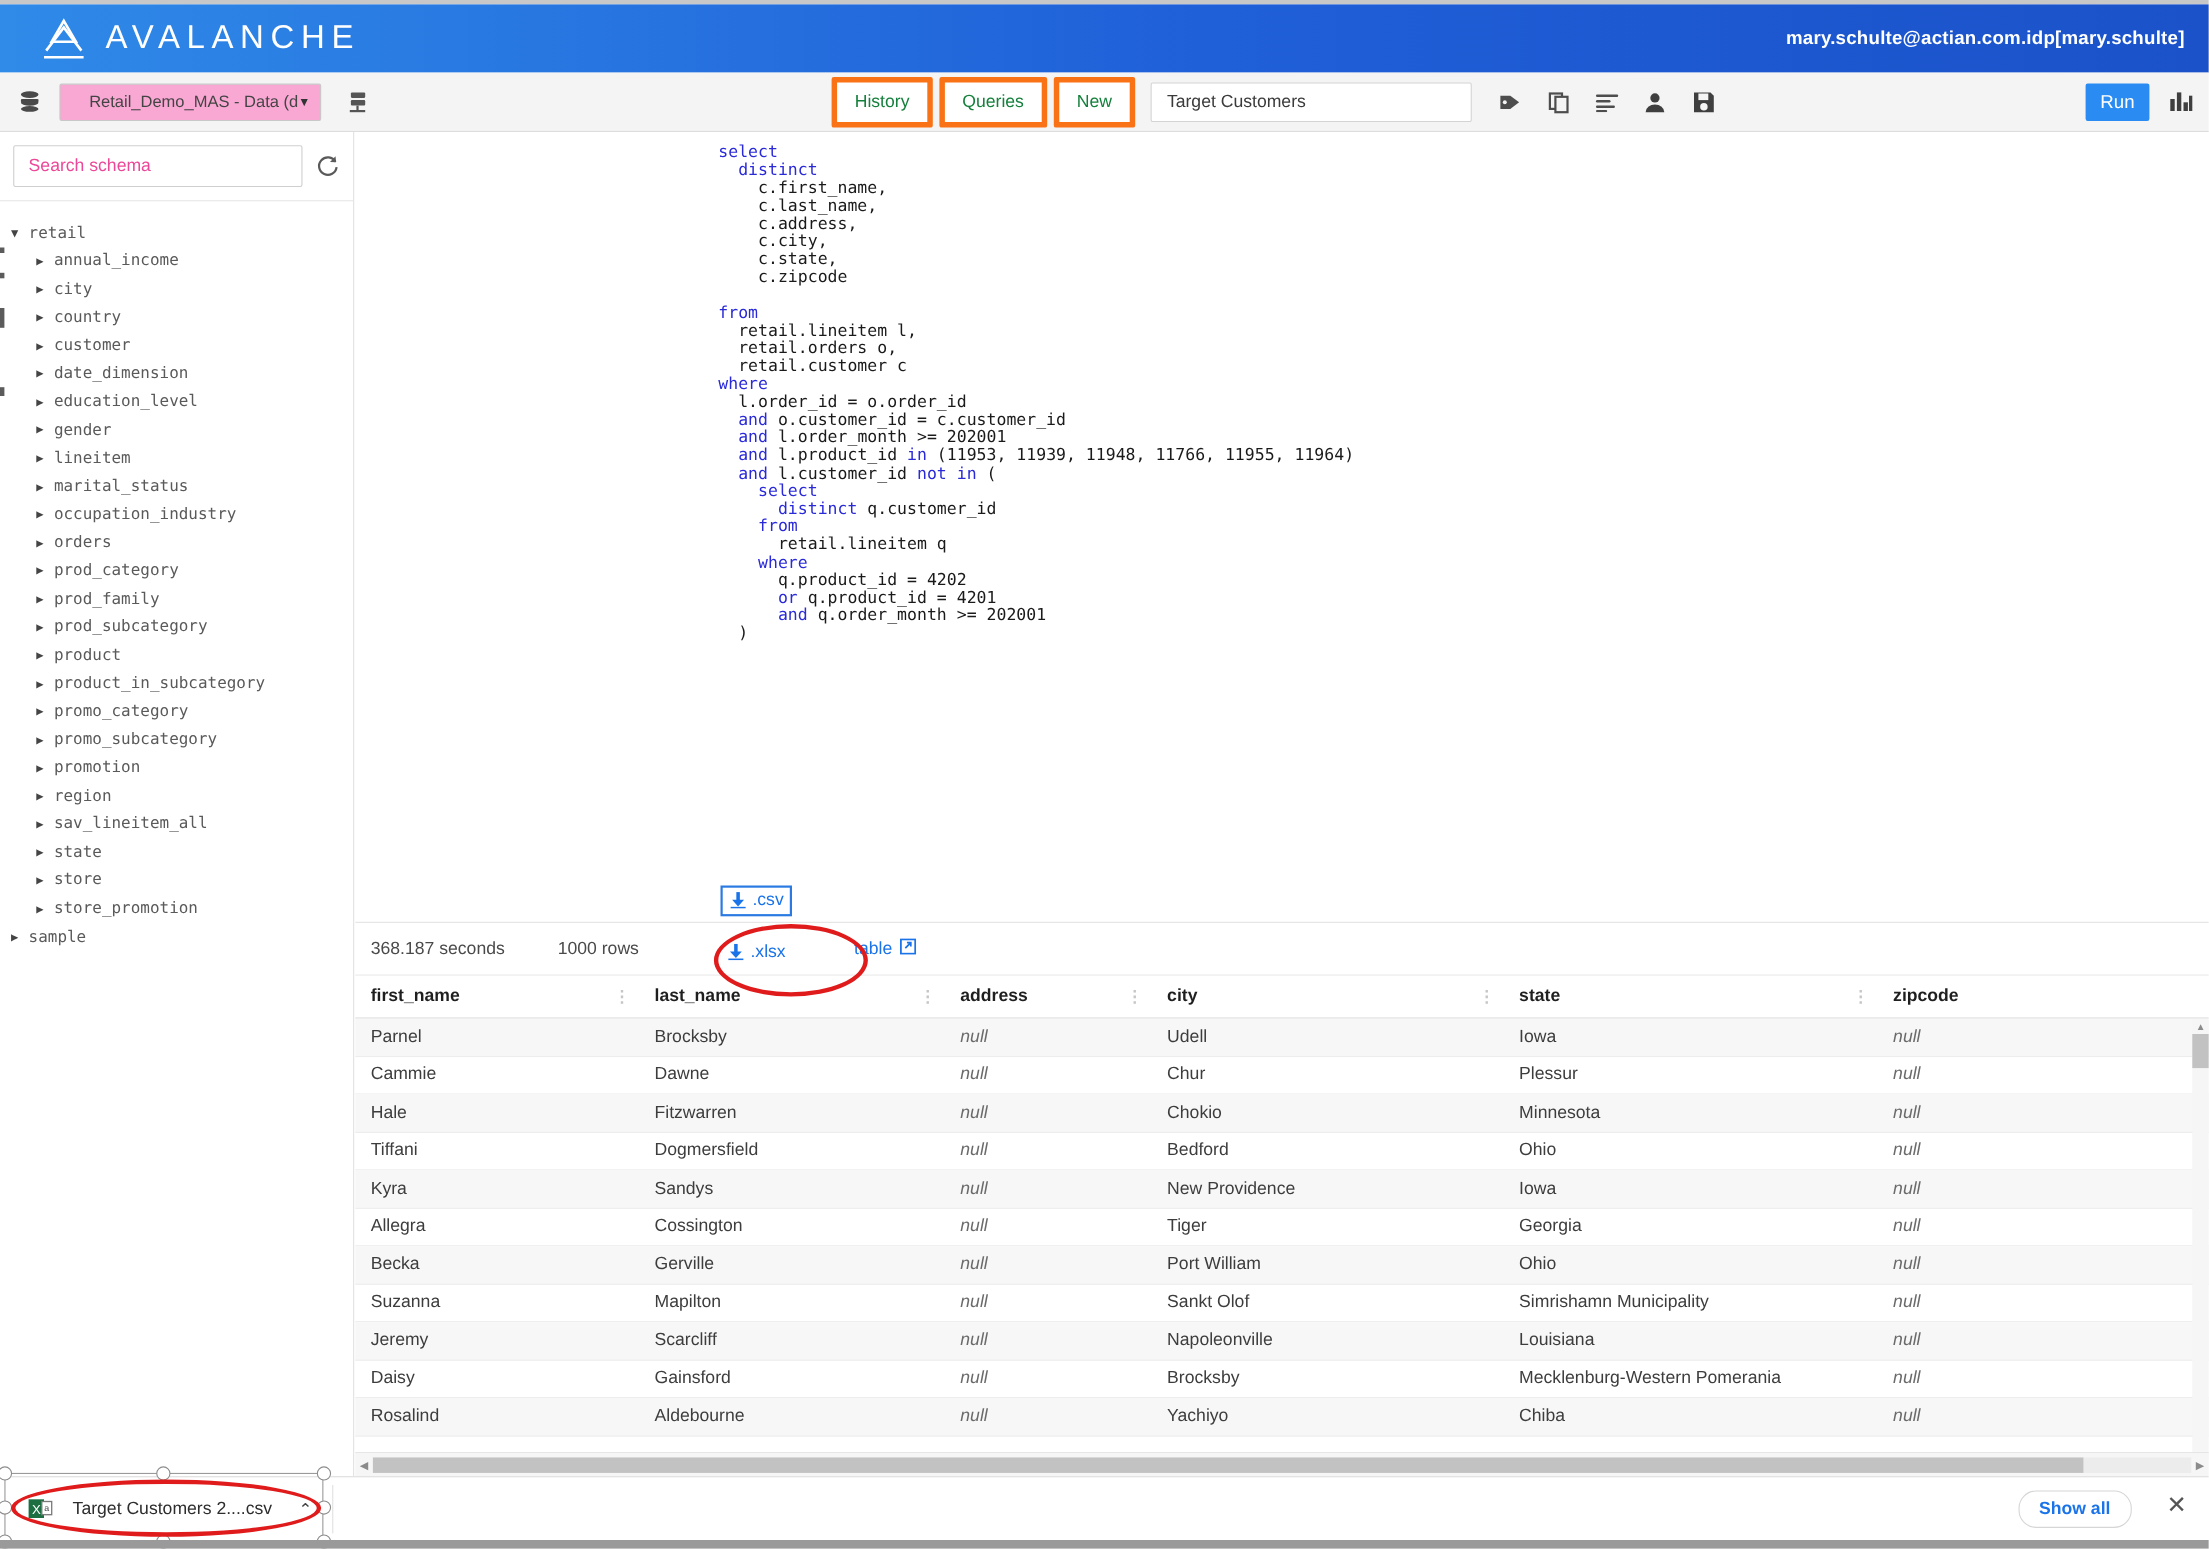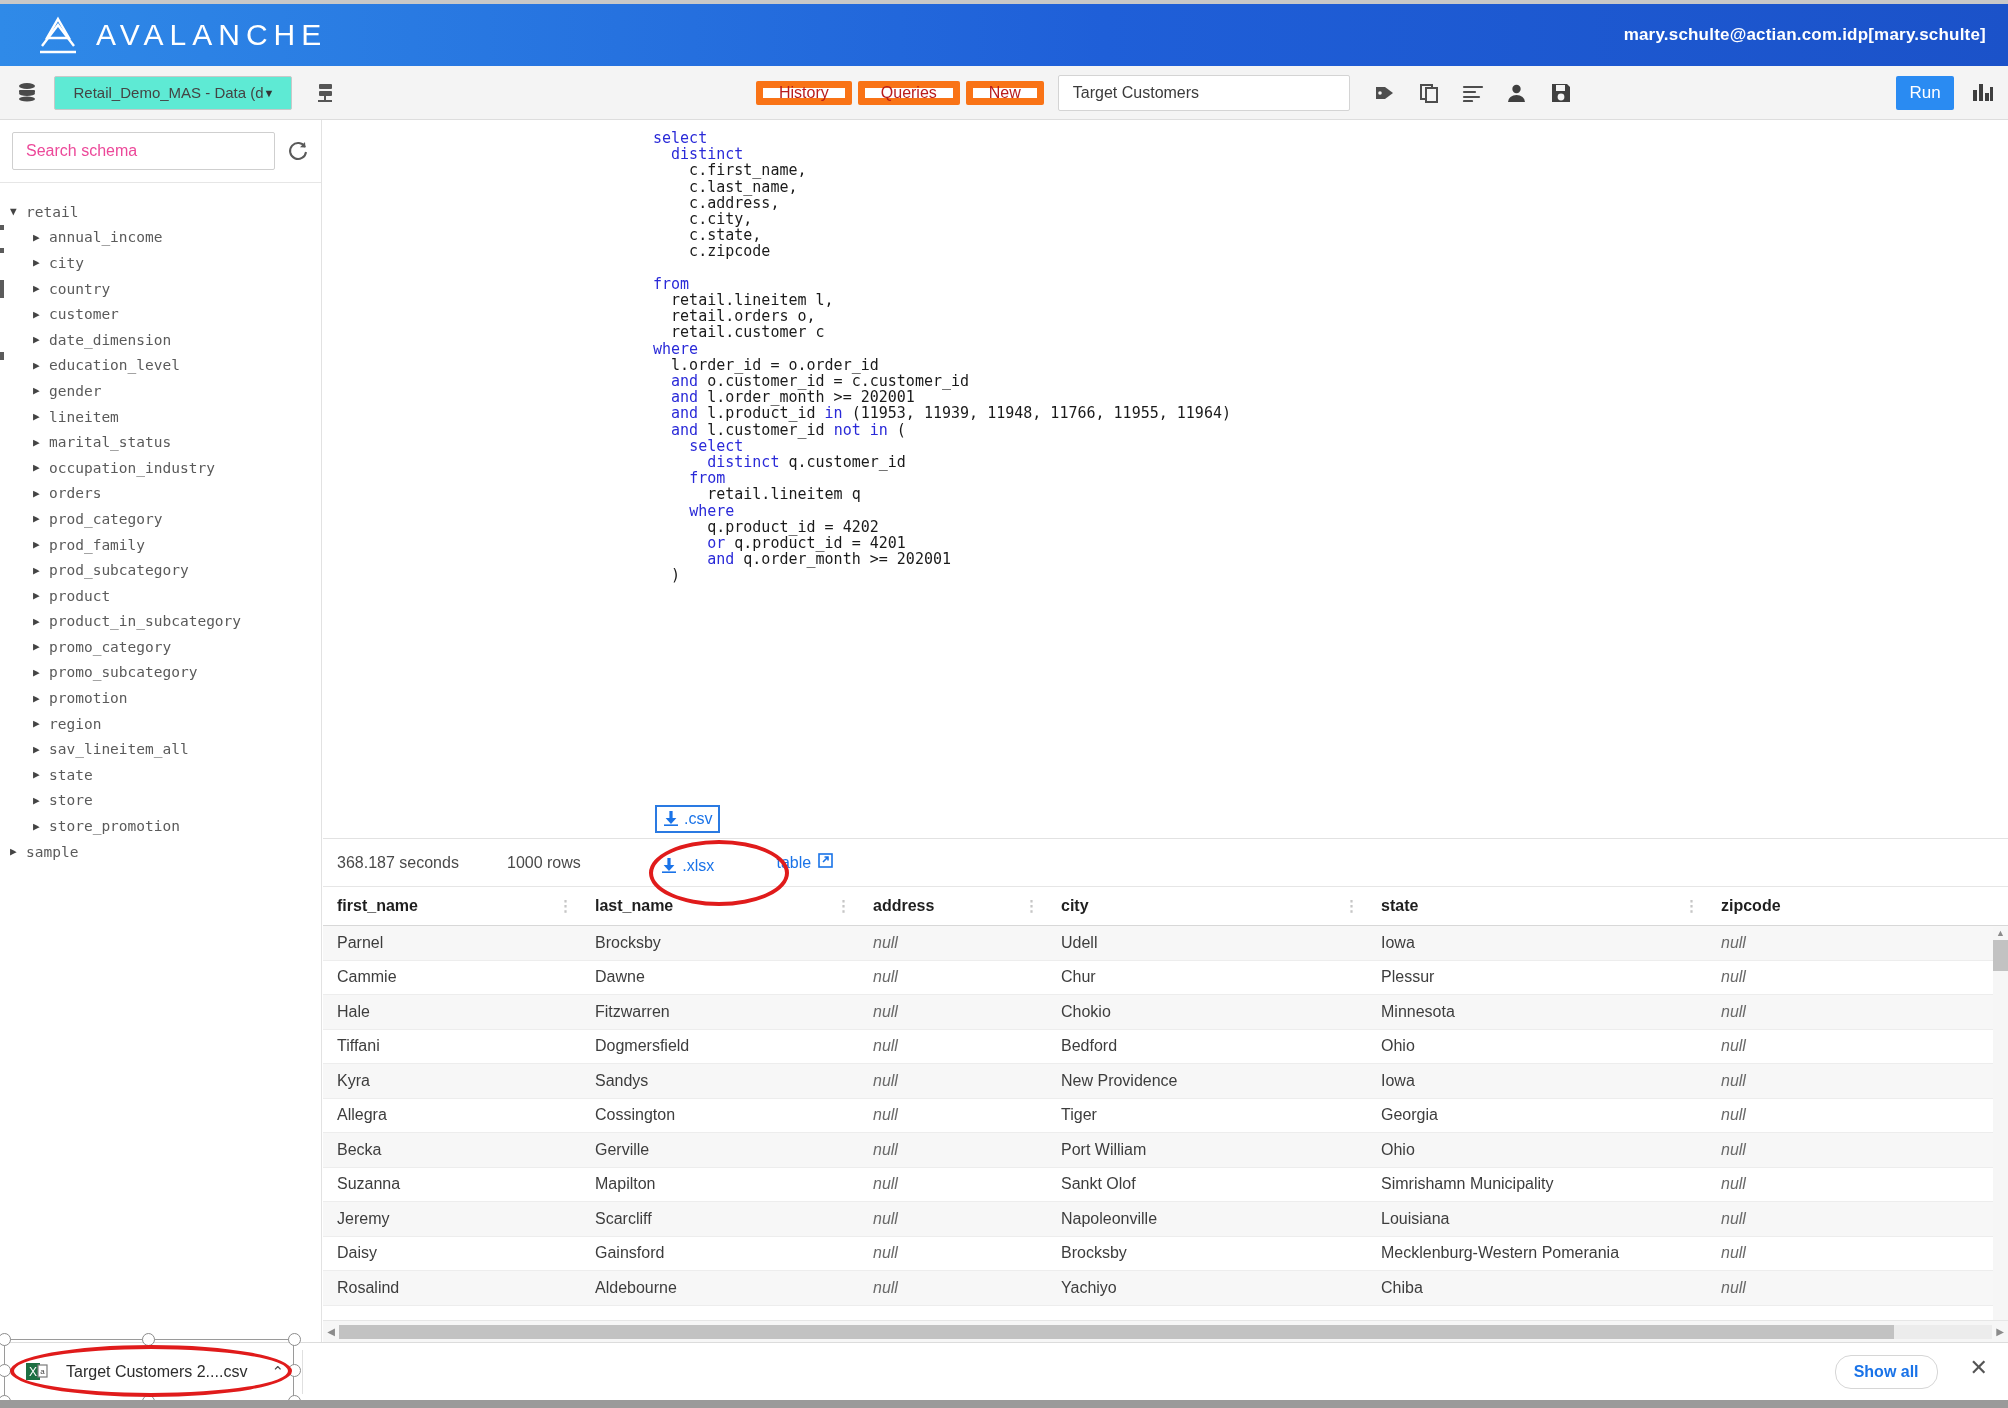--- a/index.html
+++ b/index.html
@@ -26,36 +26,36 @@
   .brand-user { color: #ffffff; font-size: 17px; font-weight: bold; letter-spacing: .2px; }
 
   
   .toolbar {
     position: absolute; left: 0; top: 66px; width: 2008px; height: 54px;
     background: #f4f4f4; border-bottom: 1px solid #dddddd;
     display: flex; align-items: center;
   }
   .tb-db-icon { margin-left: 14px; width: 26px; display: flex; justify-content: center; }
   .dbselect {
-    margin-left: 14px; width: 238px; height: 34px; background: #5eead4;
+    margin-left: 14px; width: 238px; height: 34px; background: #f9a8d4;
     border: 1px solid #c8c8c8; border-radius: 2px;
-    display: flex; align-items: center; justify-content: center;
+    display: flex; align-items: center; justify-content: flex-end;
     padding: 0 9px 0 11px; font-size: 15px; color: #444;
   }
   .dbselect .caret { font-size: 11px; color: #333; }
   .tb-server-icon { margin-left: 20px; width: 26px; display: flex; justify-content: center; }
 
   .tb-center {
     position: absolute; left: 756px; top: 0; height: 54px;
     display: flex; align-items: center;
   }
   .tb-btn {
-    height: 24px; background: #ffffff; border: 7px solid #f97316;
+    height: 46px; background: #ffffff; border: 5px solid #f97316;
     display: flex; align-items: center; padding: 0 16px;
-    font-size: 16px; color: #b91c1c; margin-right: 6px; border-radius: 2px;
+    font-size: 16px; color: #15803d; margin-right: 6px; border-radius: 2px;
   }
   .qname {
     margin-left: 8px; width: 292px; height: 36px; background: #fff;
     border: 1px solid #d4d4d4; border-radius: 2px;
     display: flex; align-items: center; padding-left: 14px;
     font-size: 16px; color: #3b3b3b;
   }
   .tb-icons { margin-left: 24px; display: flex; align-items: center; gap: 22px; }
   .tb-icons .ic { width: 22px; height: 22px; display: flex; align-items: center; justify-content: center; }
 

